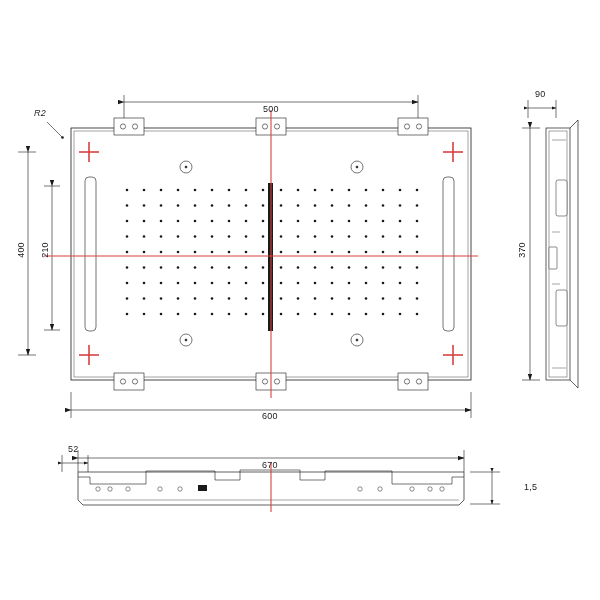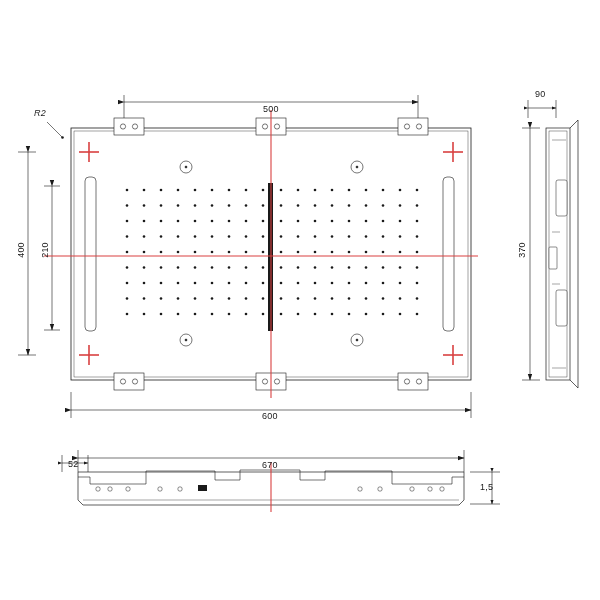--- a/index.html
+++ b/index.html
@@ -388,15 +388,15 @@
 
 <div class="dimtext" style="left:263px; top:104px;">500</div>
 <div class="dimtext" style="left:262px; top:411px;">600</div>
 <div class="dimtext vert" style="left:13px; top:245px; transform:rotate(-90deg);">400</div>
 <div class="dimtext vert" style="left:37px; top:245px; transform:rotate(-90deg);">210</div>
 <div class="dimtext" style="left:34px; top:108px;font-style:italic;">R2</div>
 
 <div class="dimtext" style="left:535px; top:89px;">90</div>
 <div class="dimtext vert" style="left:514px; top:245px; transform:rotate(-90deg);">370</div>
 
-<div class="dimtext" style="left:68px; top:459px;">52</div>
+<div class="dimtext" style="left:68px; top:444px;">52</div>
 <div class="dimtext" style="left:262px; top:460px;">670</div>
-<div class="dimtext" style="left:480px; top:482px;">1,5</div>
+<div class="dimtext" style="left:524px; top:482px;">1,5</div>
 
 </body></html>

